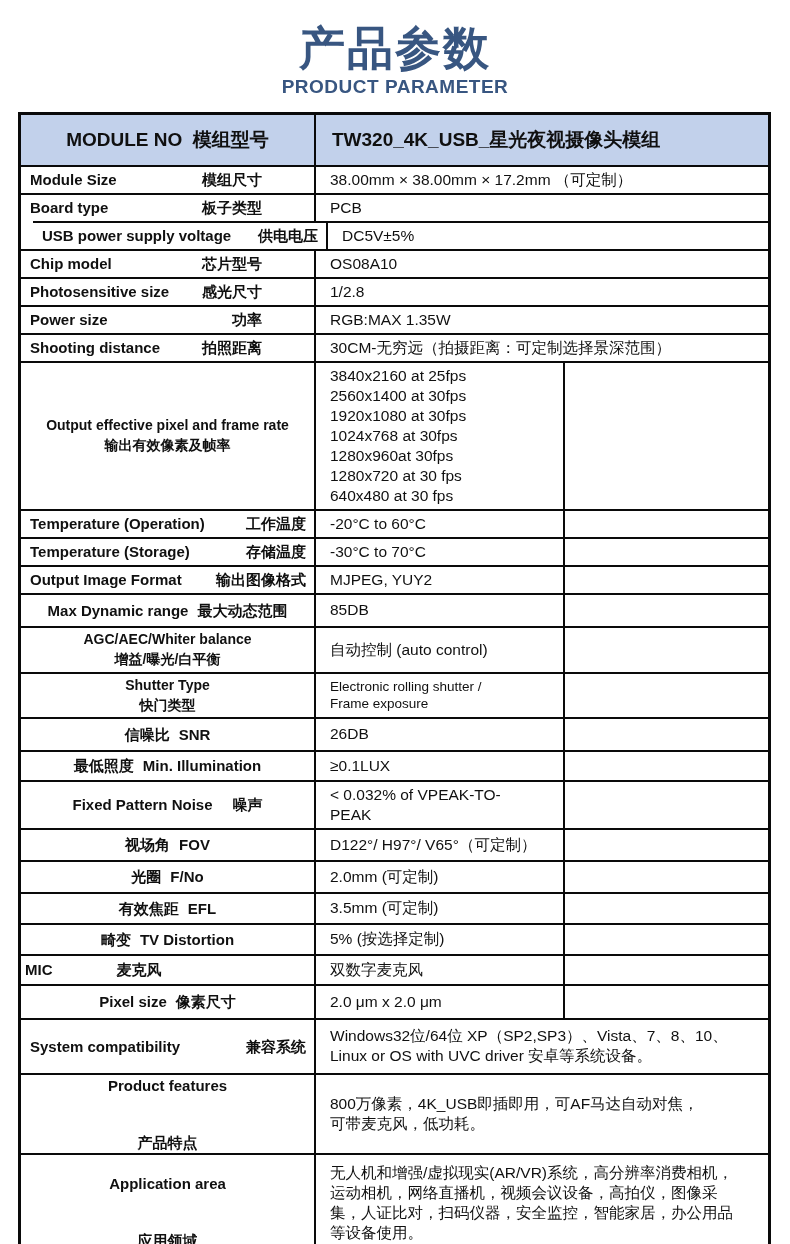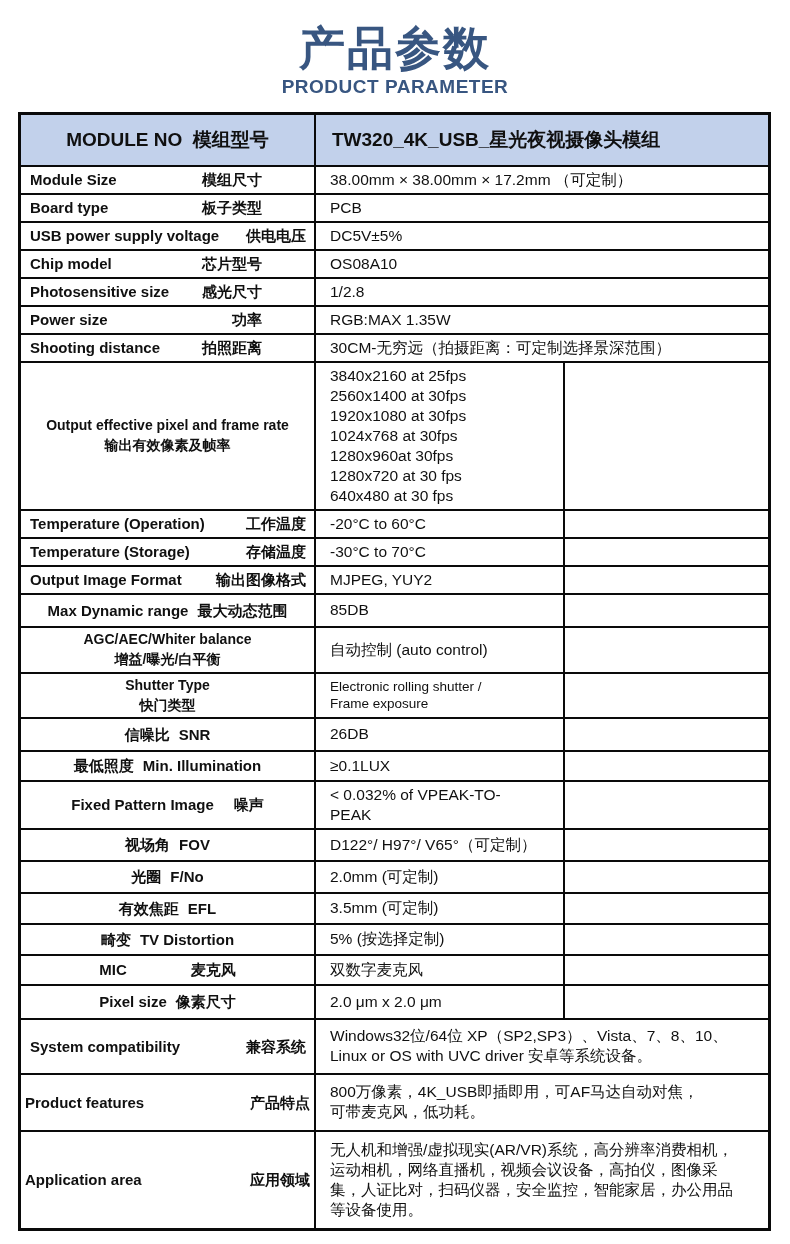--- a/index.html
+++ b/index.html
@@ -46,22 +46,22 @@
   .c1{
     border-right:2px solid var(--border);
     display:flex;align-items:center;
     font-weight:700;font-size:15px;line-height:19px;
     white-space:pre-wrap;
   }
   .lay-tab{justify-content:space-between;padding:1px 52px 1px 9px;}
   .lay-wide{justify-content:space-between;padding:1px 8px 1px 9px;}
   .lay-center{justify-content:center;gap:9px;padding:1px 4px;}
   .lay-center-m{justify-content:center;gap:20px;padding:1px 4px;}
-  .lay-center-l{justify-content:space-between;gap:38px;padding:1px 4px;}
-  .lay-center-xl{justify-content:center;gap:64px;padding:1px 4px;}
+  .lay-center-l{justify-content:flex-end;gap:38px;padding:1px 4px;flex-direction:column;}
+  .lay-center-xl{justify-content:flex-start;gap:64px;padding:1px 4px;}
   .lay-stack{
     flex-direction:column;justify-content:center;text-align:center;
     font-size:14px;line-height:19px;padding:2px 4px;gap:1px;
   }
   .c2{
     display:flex;align-items:center;
     padding:3px 22px 3px 14px;
     font-weight:500;font-size:15.5px;line-height:20px;
     white-space:pre-wrap;
     border-right:2px solid var(--border);
@@ -96,21 +96,21 @@
   <div class="trow" style="min-height: 24px;">
     <div class="c1 lay-tab">
       <span class="p1">Board type</span>
       <span class="p2">板子类型</span>
     </div>
     <div class="c2 to-edge">PCB</div>
 
   </div>
 
 
-  <div class="trow" style="min-height: 24px;">
+  <div class="trow" style="min-height: 24px; margin-left: 12px;">
     <div class="c1 lay-wide">
       <span class="p1">USB power supply voltage</span>
       <span class="p2">供电电压</span>
     </div>
     <div class="c2 to-edge">DC5V±5%</div>
 
   </div>
 
   <div class="trow" style="min-height: 24px; text-align: right;">
     <div class="c1 lay-tab">
@@ -231,21 +231,21 @@
     <div class="c1 lay-center">
       <span class="p1">最低照度</span>
       <span class="p2">Min. Illumination</span>
     </div>
     <div class="c2">≥0.1LUX</div>
     <div class="c3"></div>
   </div>
 
   <div class="trow" style="min-height: 33px;">
     <div class="c1 lay-center-m">
-      <span class="p1">Fixed Pattern Image</span>
+      <span class="p1">Fixed Pattern Noise</span>
       <span class="p2">噪声</span>
     </div>
     <div class="c2">&lt; 0.032% of VPEAK-TO-PEAK</div>
     <div class="c3"></div>
   </div>
 
   <div class="trow" style="min-height: 32px;">
     <div class="c1 lay-center">
       <span class="p1">视场角</span>
       <span class="p2">FOV</span>

